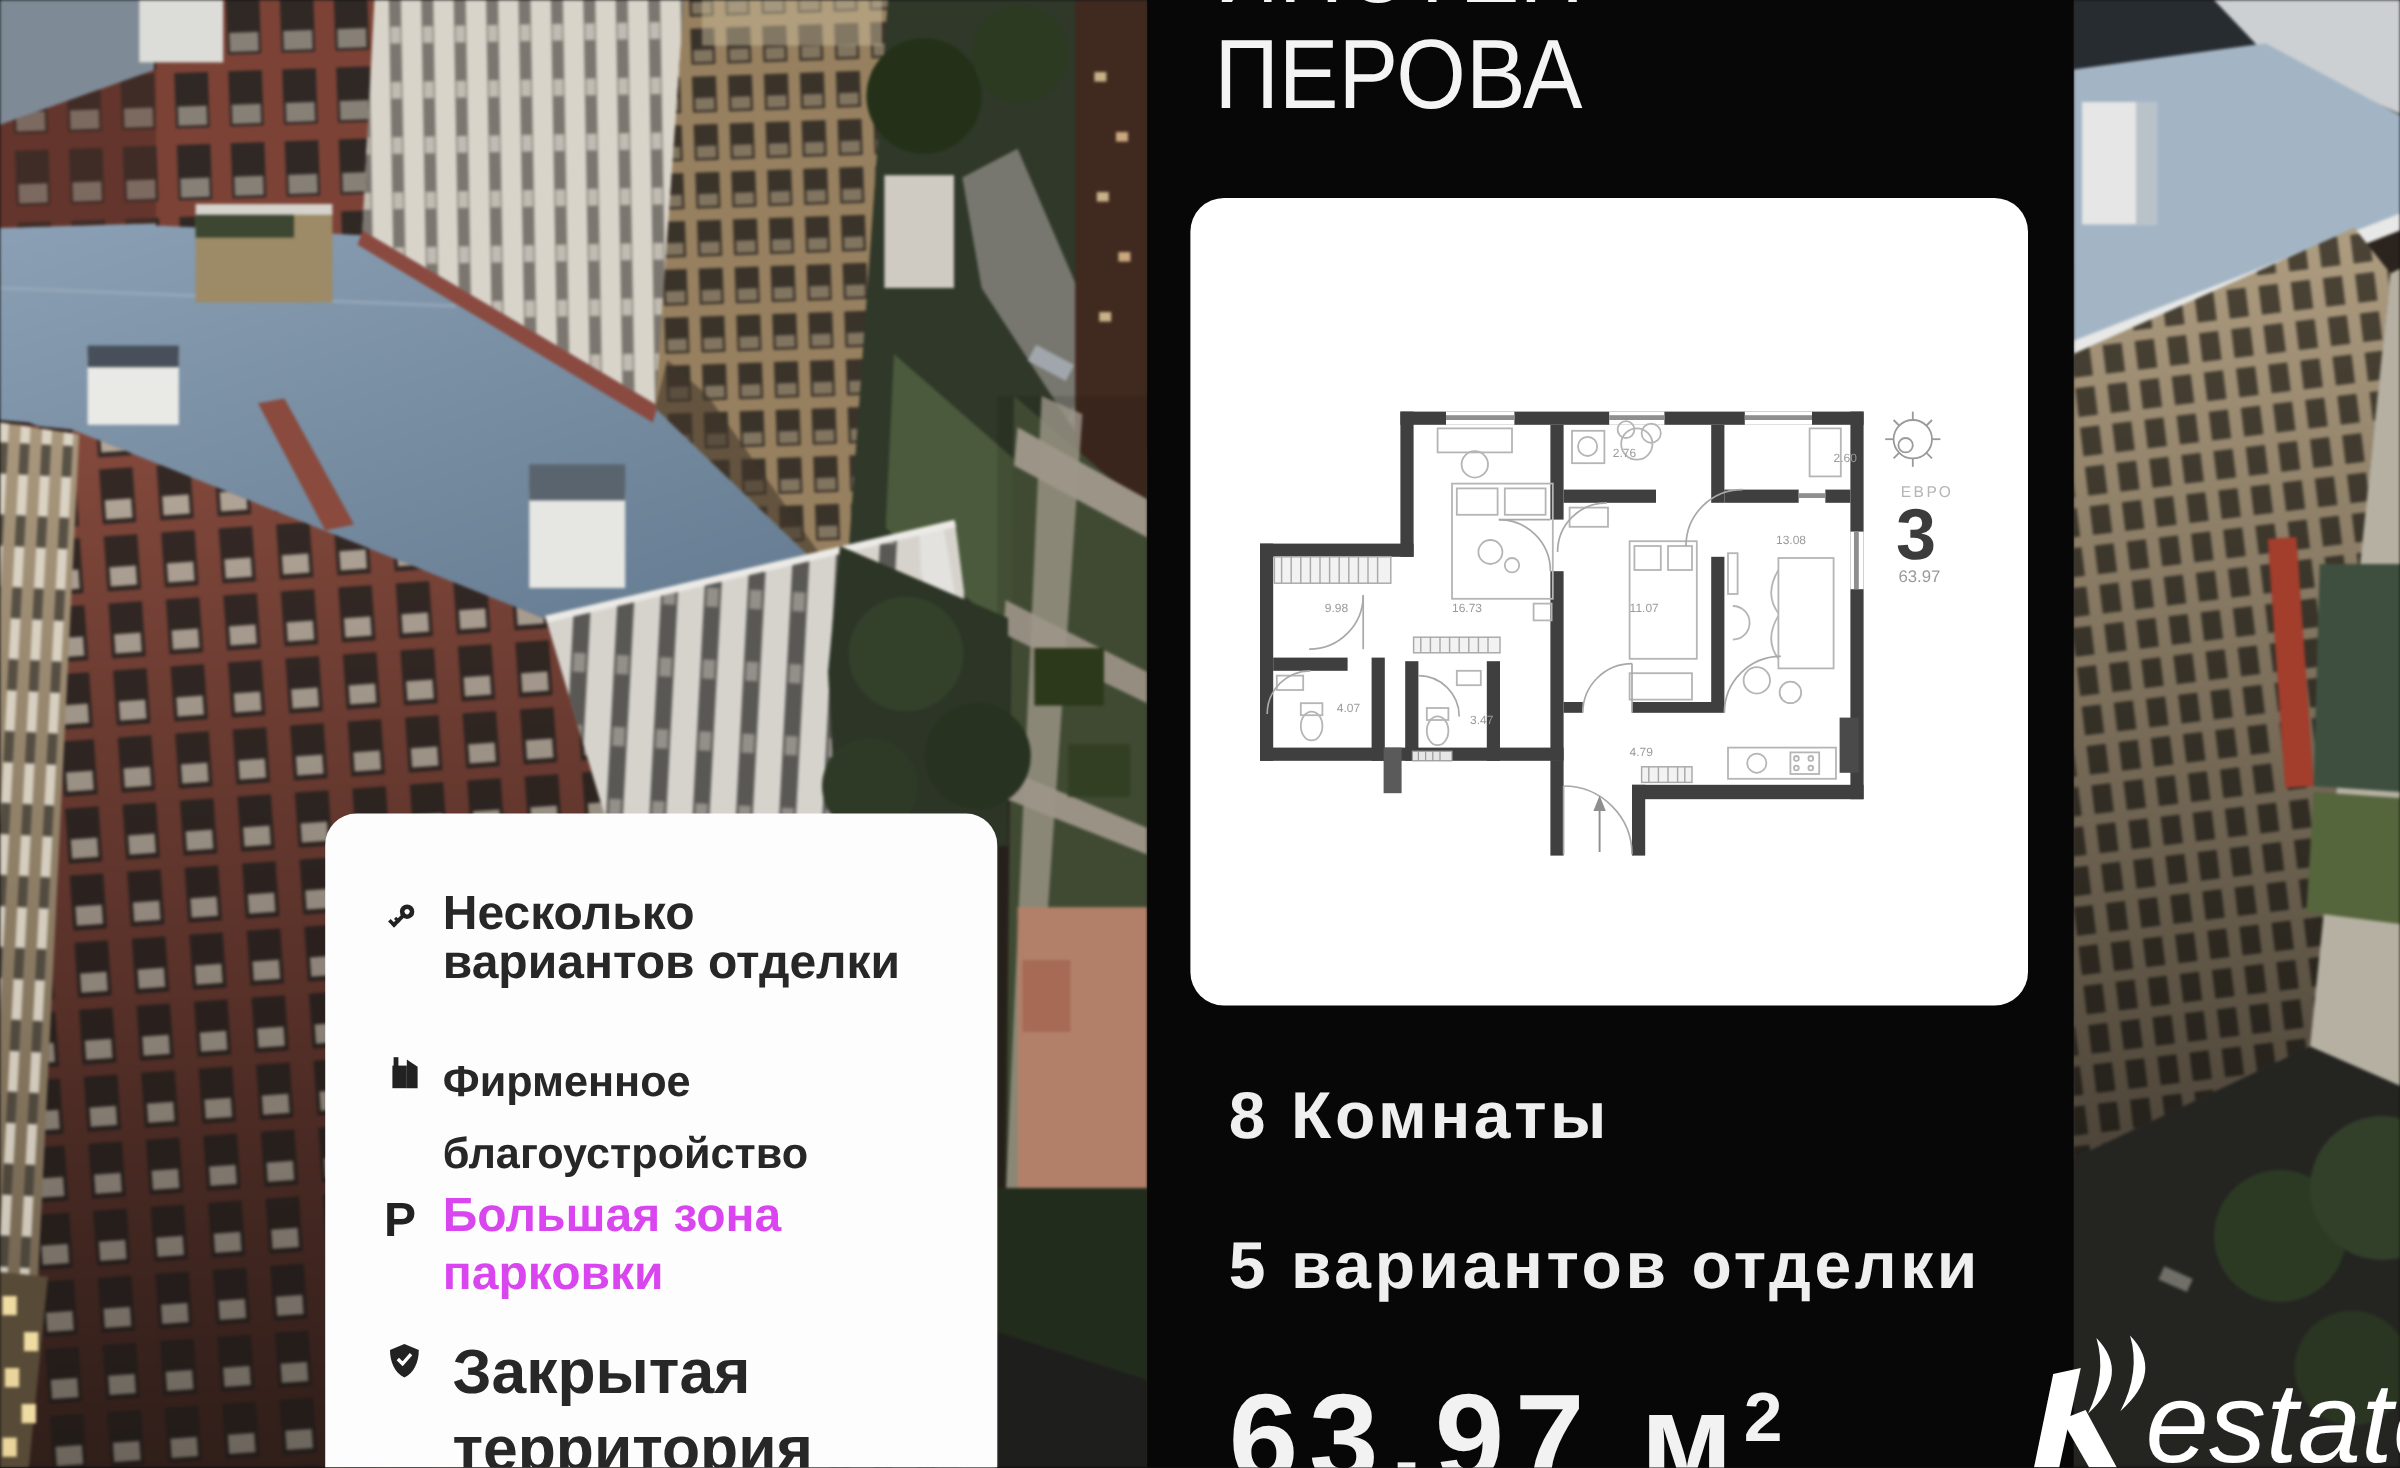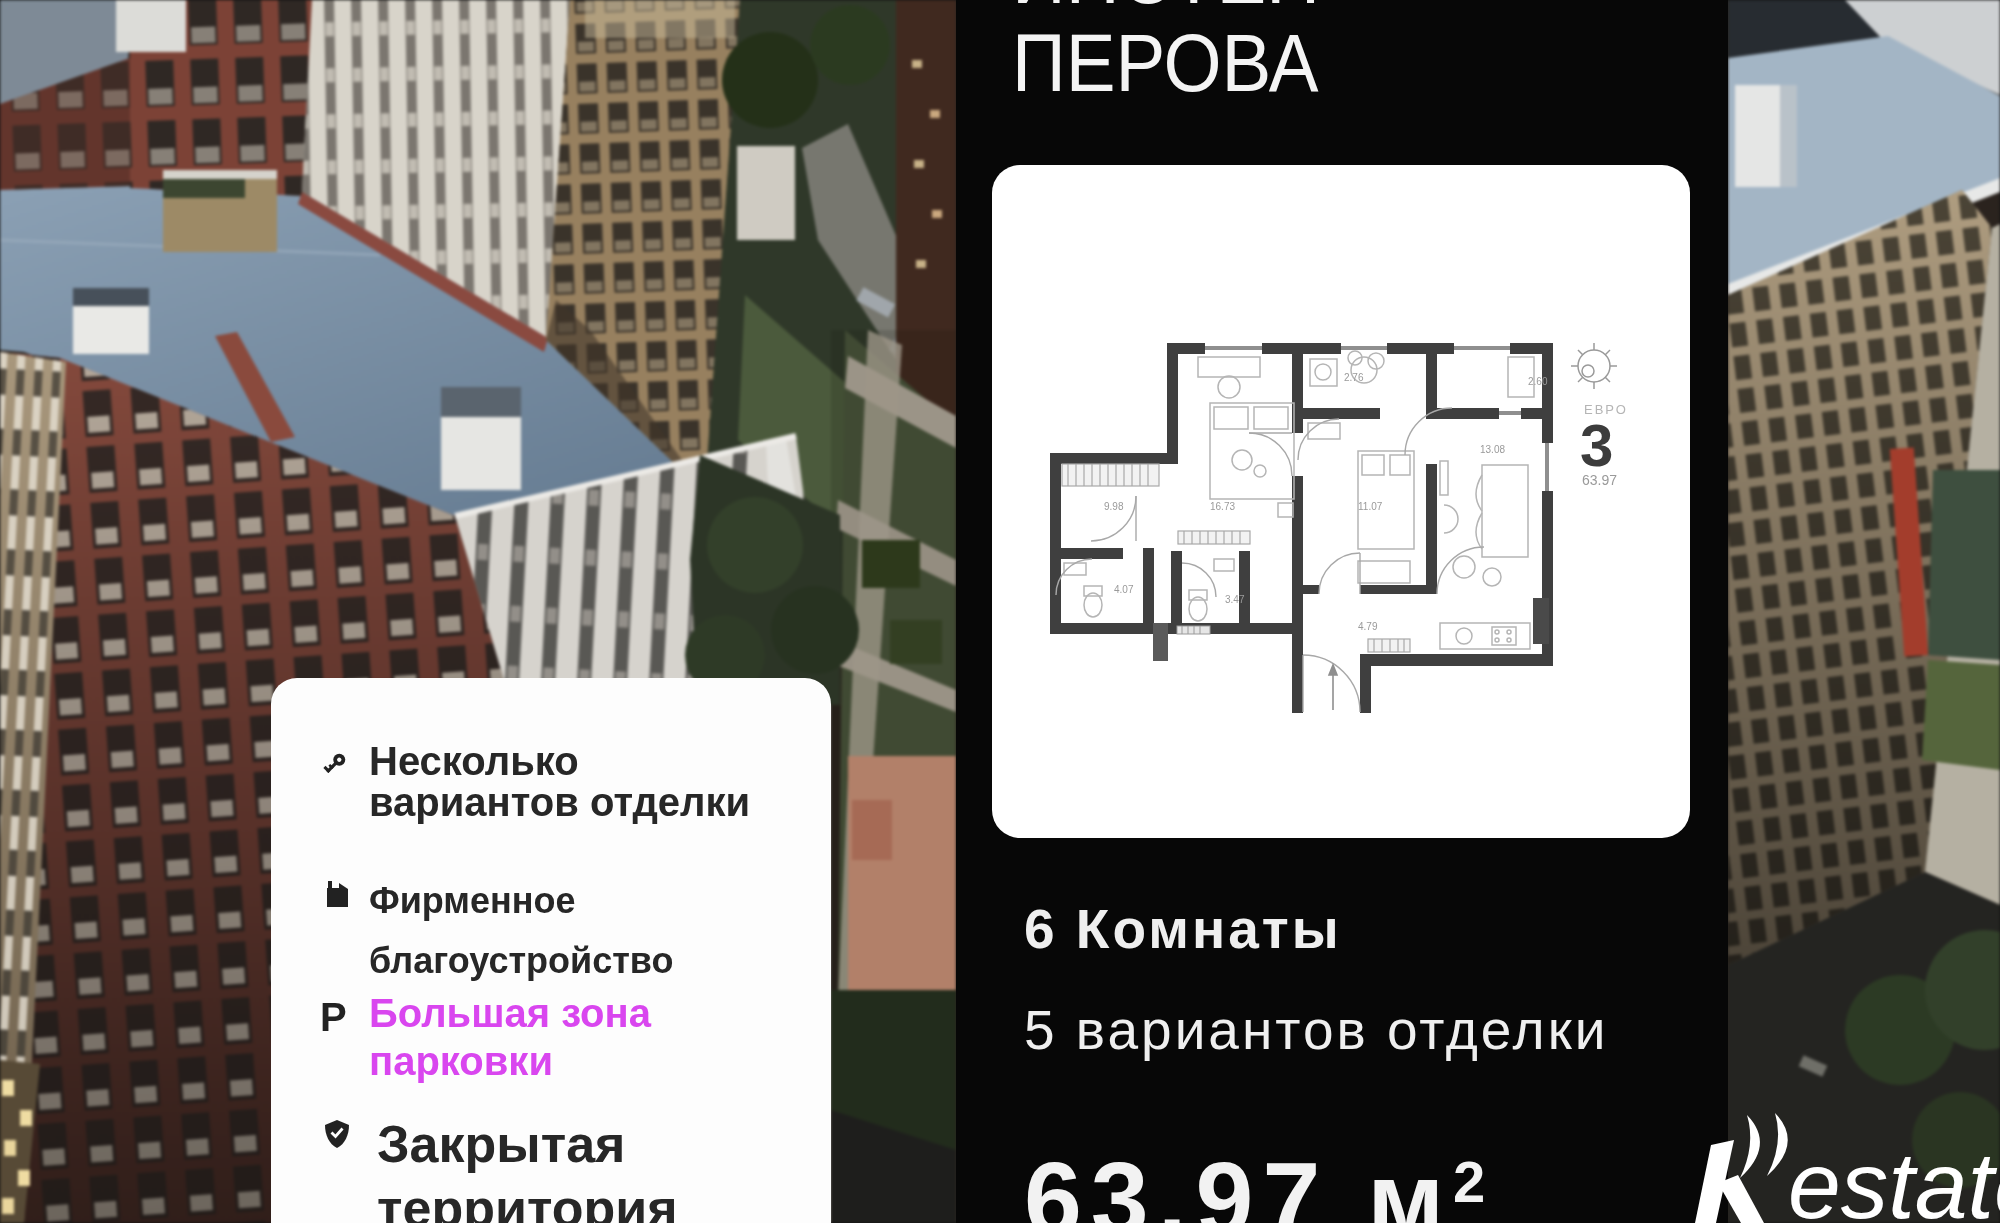--- a/index.html
+++ b/index.html
@@ -455,23 +455,23 @@
     <line x1="591" y1="212" x2="586" y2="217"></line>
   </g>
 
   <text x="592" y="249" font-size="13" fill="#b5b5b5" letter-spacing="2">ЕВРО</text>
 
   <text x="588" y="301" font-size="60" font-weight="700" fill="#3c3c3c">3</text>
 
   <text x="590" y="320" font-size="14" fill="#9a9a9a">63.97</text>
 </svg>
 
-<div class="abs" style="left:1024px;top:897px;font-size:55px;font-weight:700;letter-spacing:3px;color:#efefef">6 Комнаты</div>
-
-<div class="abs" style="left:1024px;top:998px;font-size:55px;font-weight:400;letter-spacing:3px;color:#efefef">5 вариантов отделки</div>
+<div class="abs" style="left:1024px;top:897px;font-size:55px;font-weight:700;letter-spacing:3px;color:#efefef">8 Комнаты</div>
+
+<div class="abs" style="left:1024px;top:1022px;font-size:55px;font-weight:700;letter-spacing:3px;color:#efefef">5 вариантов отделки</div>
 
 <div class="abs" style="left:1024px;top:1140px;font-size:104px;font-weight:700;letter-spacing:9px;color:#f2f2f2">63.97 м<span style="font-size:58px;vertical-align:33px;letter-spacing:0">2</span></div>
 
 <div class="abs" style="left:271px;top:678px;width:560px;height:545px;background:#fdfdfd;border-radius:26px 26px 0 0"></div>
 
 <svg class="abs" style="left:320px;top:749px" width="30" height="30" viewBox="0 0 30 30">
   <g fill="#222" transform="rotate(-135 15 15)">
     <circle cx="15" cy="21" r="6"></circle>
     <circle cx="15" cy="21" r="2.2" fill="#fdfdfd"></circle>
     <rect x="13.4" y="4" width="3.2" height="13"></rect>

